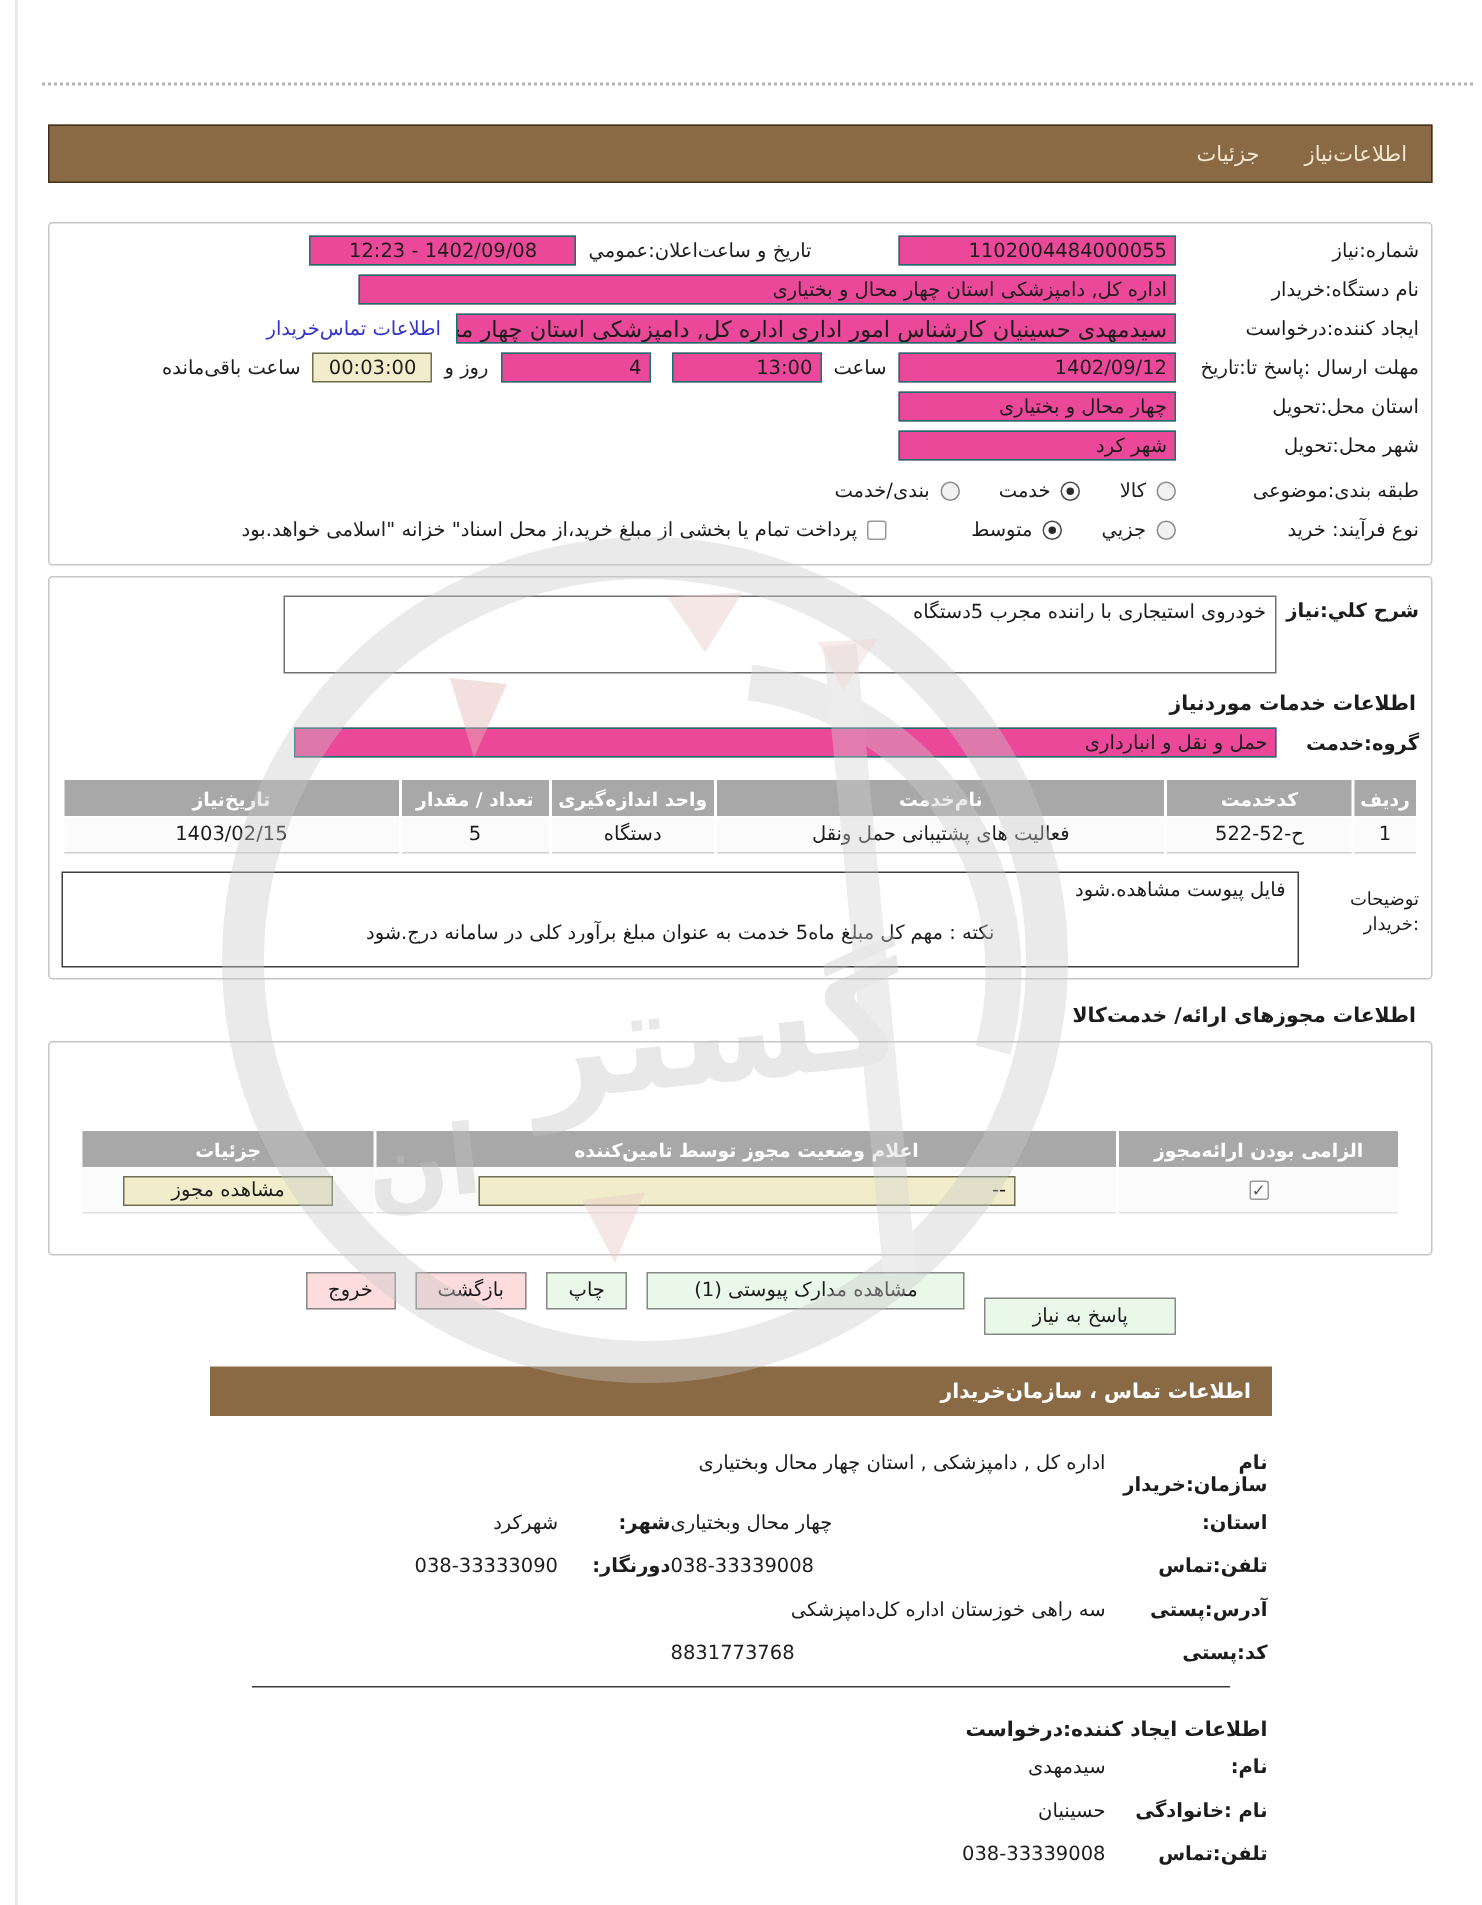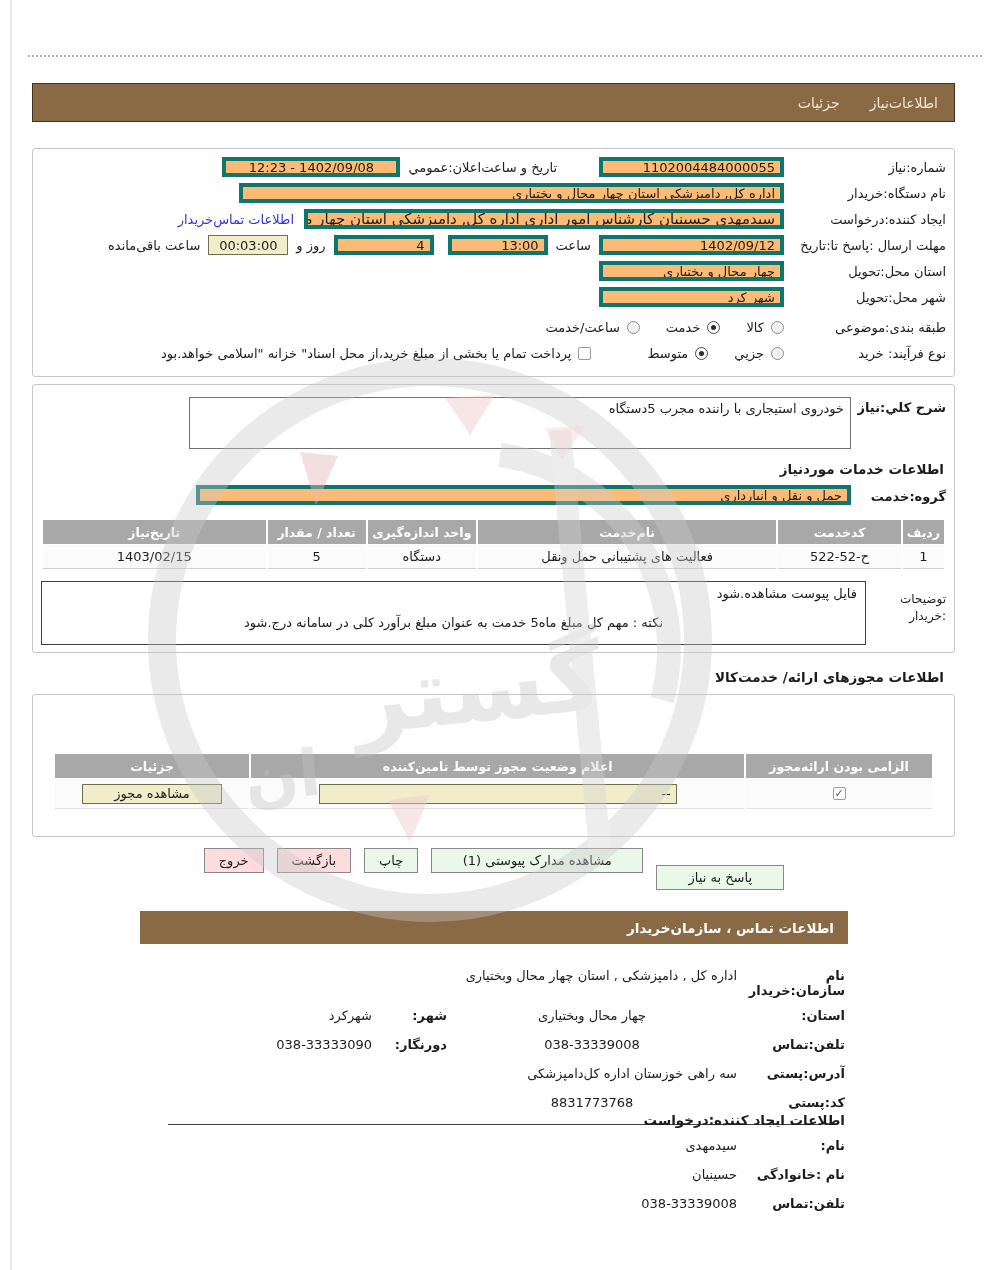--- a/index.html
+++ b/index.html
@@ -28,21 +28,21 @@
     position:absolute; right:33px; left:32px; background:#fff;
     border:1px solid #c6c6c6; border-radius:3px; z-index:1;
   }
   .panel1 { top:148px; height:229px; padding:5px 8px; }
   .panel2 { top:384px; height:269px; padding:10px 8px; }
   .panel3 { top:694px; height:143px; padding:58px 20px 0; }
 
   .frow { display:flex; align-items:center; height:26px; }
   .flabel { width:162px; flex:0 0 162px; font-size:13px; }
   .field {
-    border:4px solid #0f766e; background:#fdba74; height:20px;
+    border:1px solid #0f766e; background:#ec4899; height:20px;
     display:flex; align-items:center; padding:0 5px; overflow:hidden; white-space:nowrap;
   }
   .field.rt { justify-content:flex-start; }       
   .field.ctr { justify-content:center; }
   .w185 { width:185px; } .w178 { width:178px; } .w545 { width:545px; }
   .w480 { width:480px; font-size:15px; } .w100 { width:100px; }
   .beige { background:#f1edca; border:1px solid #6e6e52; }
   .timeleft { width:80px; justify-content:center; }
   .lbl-sm { margin:0 8px; }
   .link { color:#3333cc; margin-right:10px; cursor:pointer; white-space:nowrap; }
@@ -92,24 +92,24 @@
   .btn.green { background:#e9f8e9; }
   .btn.pink  { background:#fcdcdc; }
   .btn.wide  { min-width:212px; }
   .btn.first { min-width:128px;margin-top:17px; }
 
   
   .bar2 { position:absolute; top:911px; right:140px; width:708px; height:33px;
           background:#8a6a45; color:#fff; font-weight:bold; font-size:13.5px;
           display:flex; align-items:center; padding:0 14px; z-index:1; }
   .contact { position:absolute; top:958px; right:143px; width:705px; z-index:1; }
-  .creator { position:absolute; top:1112px; right:143px; width:705px; z-index:1; }
+  .creator { position:absolute; top:1145px; right:143px; width:705px; z-index:1; }
   .crow { display:flex; align-items:flex-start; margin-top:10px; min-height:19px; }
   .clabel { width:108px; flex:0 0 108px; font-weight:bold; }
-  .cval { width:290px; text-align:center; }
+  .cval { width:290px; text-align:left; }
   .clabel2 { width:75px; flex:0 0 75px; font-weight:bold; }
   .cval2 { width:170px; text-align:right; }
   .cval-ind { width:300px; text-align:right; padding-left:30px; }
   .hr2 { position:absolute; top:1124px; right:168px; width:652px; border-top:1px solid #3c3c3c; z-index:1; }
   .creator-heading { font-weight:bold; font-size:13.5px; }
   .creator .crow:first-of-type { margin-top:26px; }
 
   
   .watermark { position:absolute; inset:0; z-index:3; pointer-events:none; }
 </style>
@@ -123,21 +123,21 @@
   <span class="tab">اطلاعات‌نیاز</span>
   <span class="tab">جزئیات</span>
 </div>
 
 <div class="panel panel1">
   <div class="frow">
     <span class="flabel">شماره:نیاز</span>
     <div class="field w185 rt">
         <span class="num">1102004484000055</span>
       </div>
-    <span class="lbl-sm" style="margin-right:42px;">تاریخ و ساعت‌اعلان:عمومي</span>
+    <span class="lbl-sm" style="margin-right:58px;">تاریخ و ساعت‌اعلان:عمومي</span>
     <div class="field w178 ctr">
         <span class="num">12:23 - 1402/09/08</span>
       </div>
   </div>
   <div class="frow">
     <span class="flabel">نام دستگاه:خریدار</span>
     <div class="field w545 rt">
         <span>اداره کل, دامپزشکی استان چهار محال و بختیاری</span>
       </div>
   </div>
@@ -183,21 +183,21 @@
     <span class="pair">
       <span class="radio"></span>
       <span>کالا</span>
     </span>
     <span class="pair">
       <span class="radio on"></span>
       <span>خدمت</span>
     </span>
     <span class="pair">
       <span class="radio"></span>
-      <span>ساعت/خدمت</span>
+      <span>بندی/خدمت</span>
     </span>
   </div>
   <div class="frow">
     <span class="flabel">نوع فرآیند: خرید</span>
     <span class="pair">
       <span class="radio"></span>
       <span>جزیي</span>
     </span>
     <span class="pair">
       <span class="radio on"></span>

